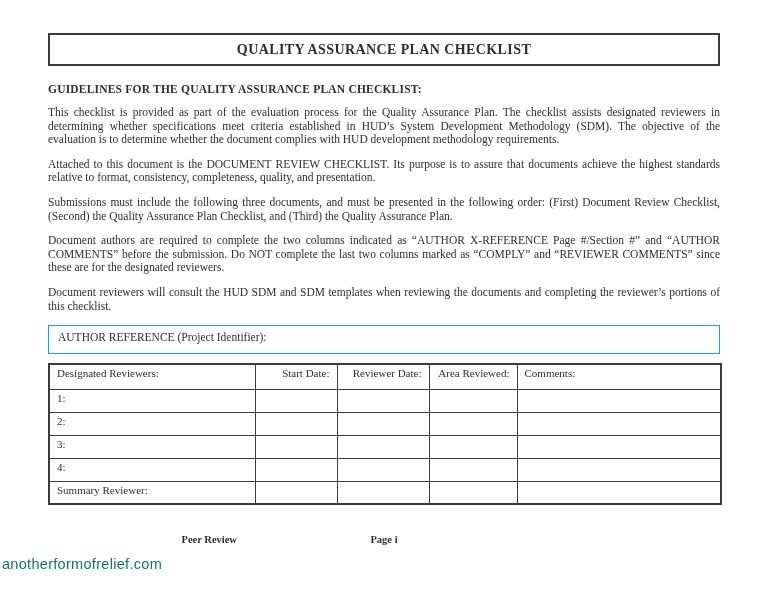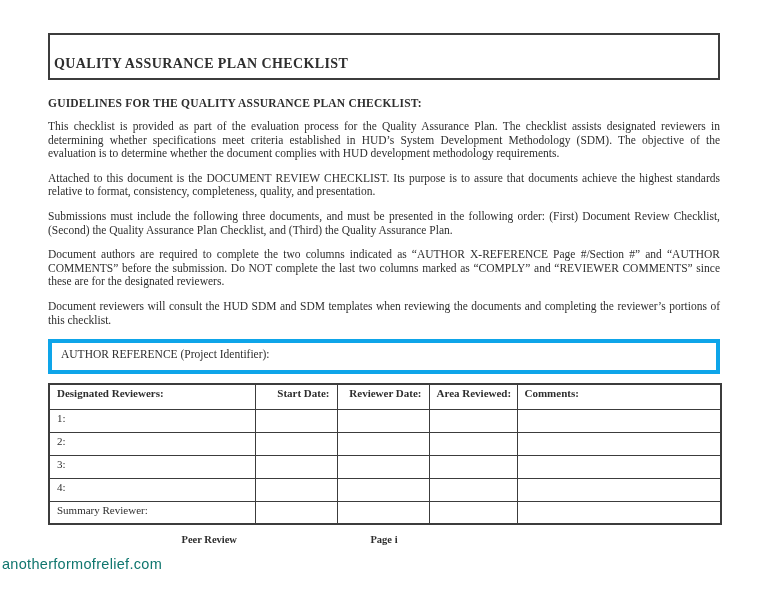--- a/index.html
+++ b/index.html
@@ -10,22 +10,22 @@
     font-family: "Liberation Serif", serif;
     color: #2e2e2e;
     position: relative;
     overflow: hidden;
   }
   .content { padding: 0 48px; }
 
   .title-box {
     margin-top: 33px;
     border: 2px solid #3c3c3c;
-    padding: 19px 4px 6px;
-    text-align: left;
+    padding: 5px 4px 6px;
+    text-align: center;
     font-family: Liberation Serif, serif;
   }
   .title-box .title {
     font-size: 14px;
     font-weight: bold;
     letter-spacing: 0.4px;
   }
 
   .guidelines-heading {
     margin-top: 17px;
@@ -36,42 +36,42 @@
 
   p.doc-para {
     margin: 11px 0 0 0;
     font-size: 11.5px;
     line-height: 13.6px;
     text-align: justify;
   }
 
   .author-ref-box {
     margin-top: 12px;
-    border: 4px solid #0ea5e9;
+    border: 1px solid #0ea5e9;
     padding: 5px 9px 10px;
     font-size: 11.5px;
   }
 
   table.review-table {
     margin-top: 9px;
     width: 672px;
     border-collapse: collapse;
     table-layout: fixed;
   }
   table.review-table th, table.review-table td {
     border: 1px solid #3c3c3c;
     font-size: 11px;
     padding: 2px 7px;
     vertical-align: top;
     overflow: hidden;
     white-space: nowrap;
   }
   table.review-table { border: 2px solid #3c3c3c; }
   table.review-table thead th {
-    font-weight: bold;
+    font-weight: normal;
     height: 25px;
     text-align: left;
   }
   table.review-table thead th.center { text-align: right; }
   table.review-table tbody td { height: 23px; font-weight: normal; }
   .col-reviewers { width: 206px; }
   .col-start { width: 82px; }
   .col-completed { width: 92px; }
   .col-area { width: 88px; }
   .col-comments { width: 204px; }

